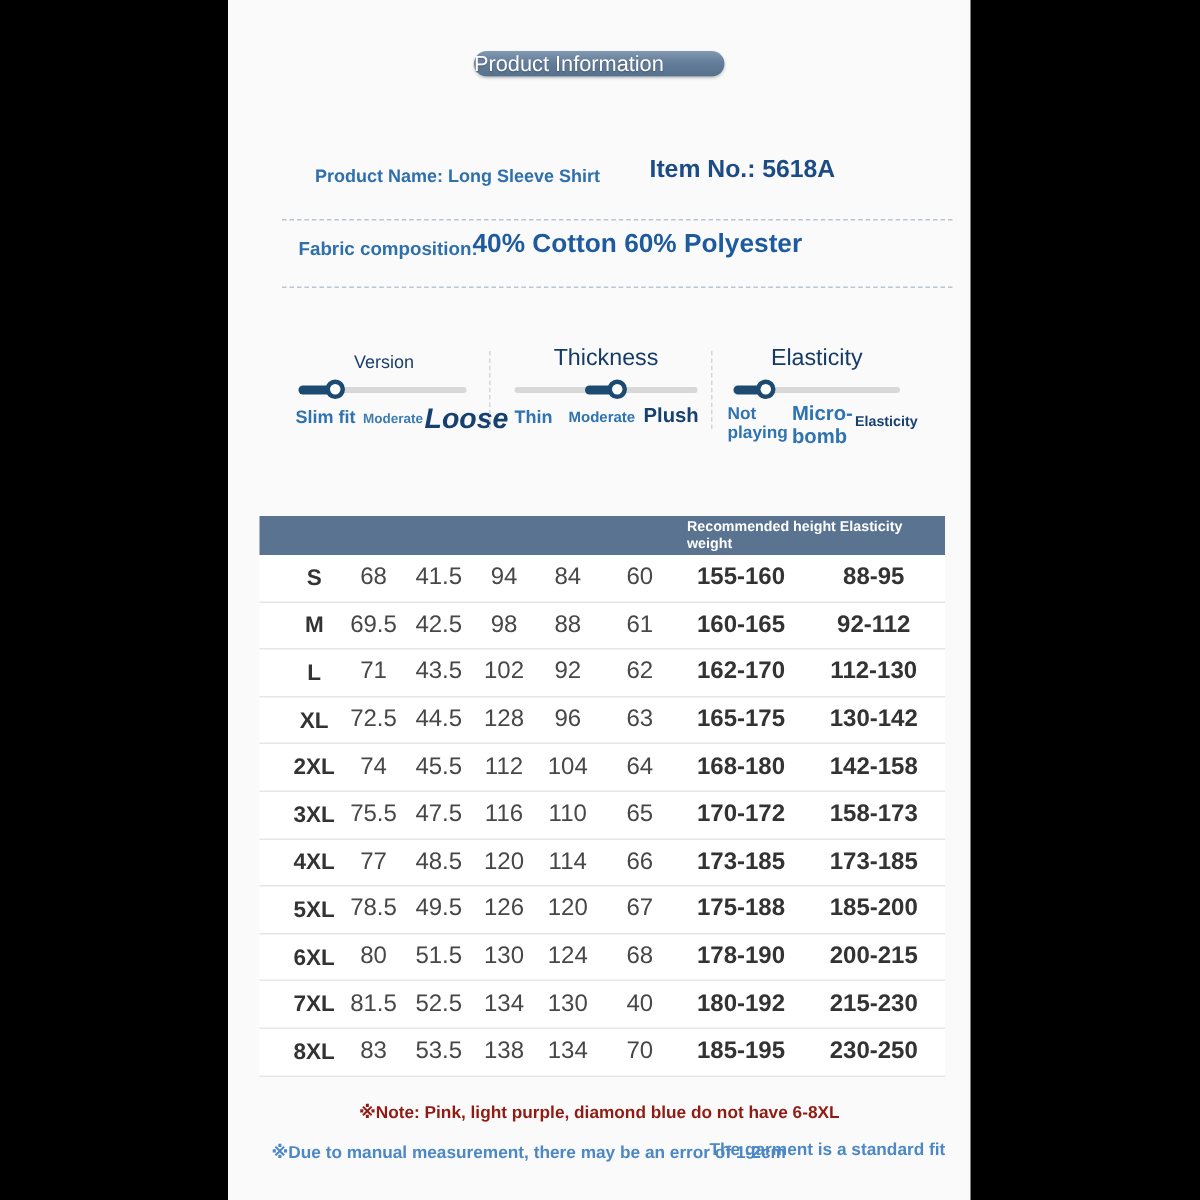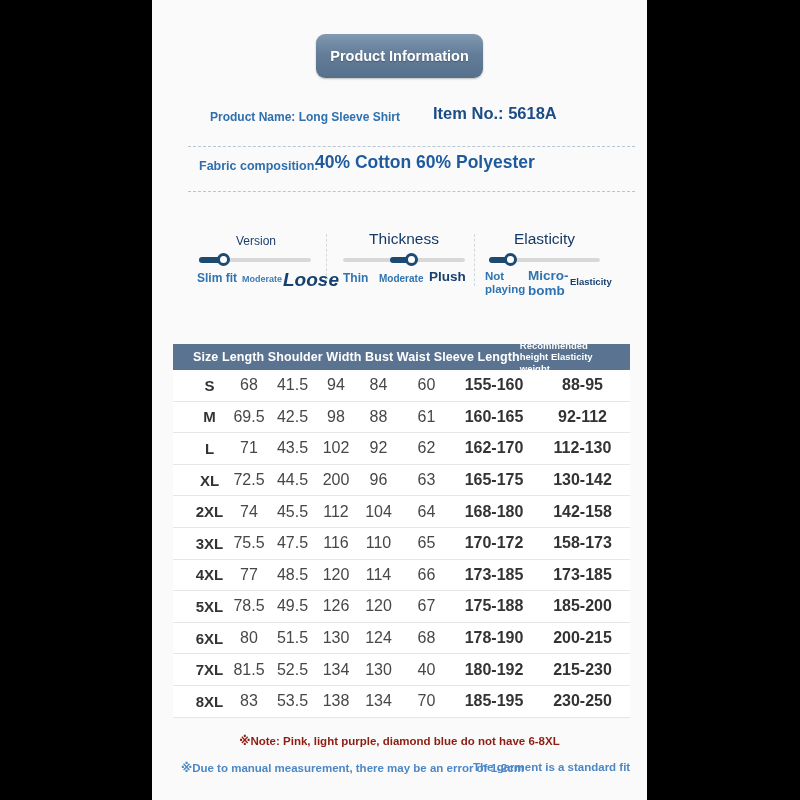--- a/index.html
+++ b/index.html
@@ -9,25 +9,25 @@
     font-family:"Liberation Sans","DejaVu Sans",sans-serif;
   }
   #panel{
     position:absolute;left:152px;top:0;width:495px;height:800px;
     background:#fbfafa;
   }
   .abs{position:absolute;}
 
   
   #badge{
-    left:164px;top:34px;width:167px;height:44px;
+    left:164px;top:34px;width:167px;height:17px;
     background:linear-gradient(180deg,#8199b1 0%,#647d99 45%,#55708d 100%);
     border-radius:9px;
-    display:flex;align-items:center;justify-content:center;
-    color:#ffffff;font-size:14.5px;font-weight:bold;
+    display:flex;align-items:center;justify-content:flex-start;
+    color:#ffffff;font-size:14.5px;font-weight:normal;
     text-shadow:0 1px 1px rgba(0,0,0,0.28);
     box-shadow:0 1px 2px rgba(0,0,0,0.25);
   }
 
   
   #product-name{left:58px;top:110px;font-size:12px;font-weight:bold;color:#2e6fad;}
   #item-no{left:281px;top:104px;font-size:16.5px;font-weight:bold;color:#1b4c86;}
 
   .dashed-h{border-top:1.5px dashed #b9c6cf;height:0;}
   #dash1{left:36px;top:146px;width:447px;}
@@ -147,21 +147,20 @@
   <div id="e-title" class="abs s-title">Elasticity</div>
   <div id="e-track" class="abs track"></div>
   <div id="e-fill" class="abs fill"></div>
   <div id="e-knob" class="abs knob"></div>
   <div id="e-l0" class="abs s-label wrap">Not playing</div>
   <div id="e-l1" class="abs s-label wrap">Micro-bomb</div>
   <div id="e-l2" class="abs s-label dark">Elasticity</div>
 
   <div id="size-table" class="abs">
     <div id="thead">
-      <span id="thead-left">Size Length Shoulder Width Bust Waist Sleeve Length</span>
       <span id="thead-right">Recommended height Elasticity weight</span>
     </div>
     <div id="tbody">
         <div class="trow">
           <div class="tcell c0">S</div>
           <div class="tcell c1">68</div>
           <div class="tcell c2">41.5</div>
           <div class="tcell c3">94</div>
           <div class="tcell c4">84</div>
           <div class="tcell c5">60</div>
@@ -185,21 +184,21 @@
           <div class="tcell c3">102</div>
           <div class="tcell c4">92</div>
           <div class="tcell c5">62</div>
           <div class="tcell c6">162-170</div>
           <div class="tcell c7">112-130</div>
         </div>
         <div class="trow">
           <div class="tcell c0">XL</div>
           <div class="tcell c1">72.5</div>
           <div class="tcell c2">44.5</div>
-          <div class="tcell c3">200</div>
+          <div class="tcell c3">128</div>
           <div class="tcell c4">96</div>
           <div class="tcell c5">63</div>
           <div class="tcell c6">165-175</div>
           <div class="tcell c7">130-142</div>
         </div>
         <div class="trow">
           <div class="tcell c0">2XL</div>
           <div class="tcell c1">74</div>
           <div class="tcell c2">45.5</div>
           <div class="tcell c3">112</div>

